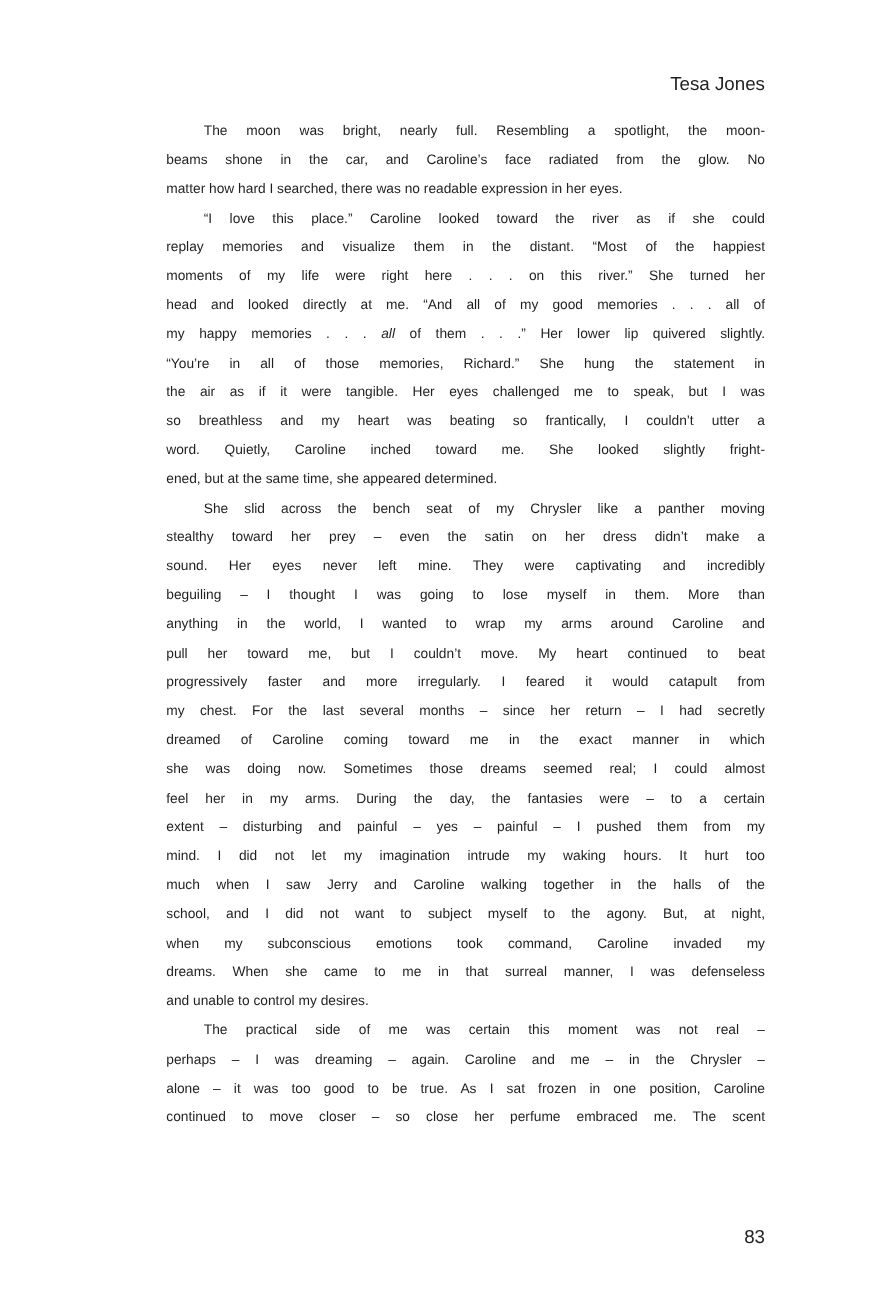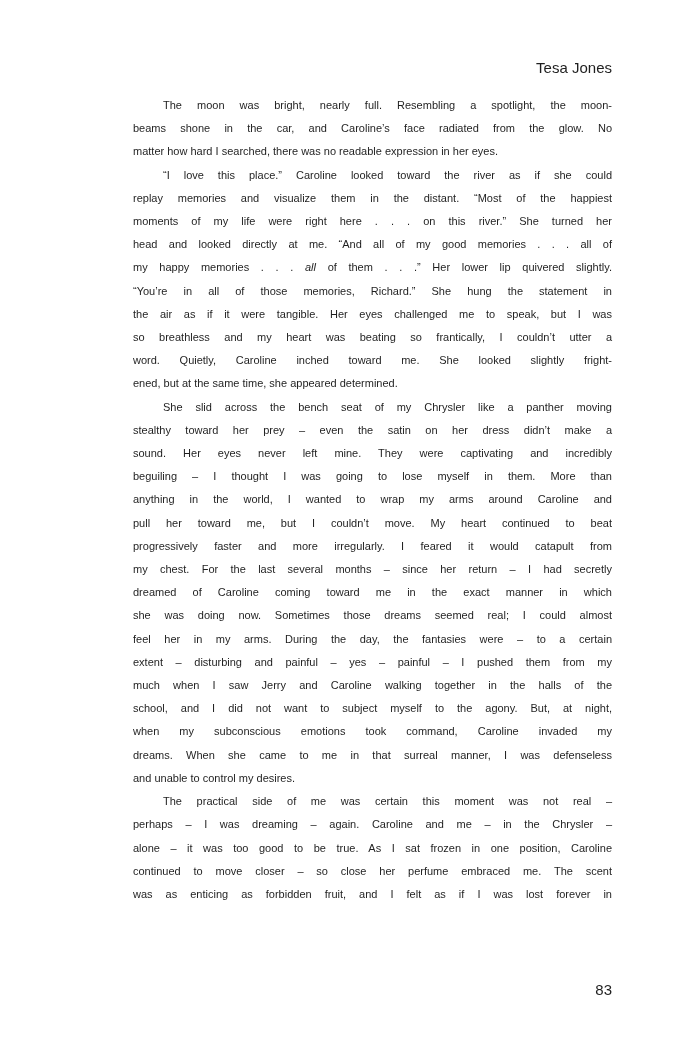--- a/index.html
+++ b/index.html
@@ -85,32 +85,32 @@
       <div class="ln">sound. Her eyes never left mine. They were captivating and incredibly</div>
       <div class="ln">beguiling – I thought I was going to lose myself in them. More than</div>
       <div class="ln">anything in the world, I wanted to wrap my arms around Caroline and</div>
       <div class="ln">pull her toward me, but I couldn’t move. My heart continued to beat</div>
       <div class="ln">progressively faster and more irregularly. I feared it would catapult from</div>
       <div class="ln">my chest. For the last several months – since her return – I had secretly</div>
       <div class="ln">dreamed of Caroline coming toward me in the exact manner in which</div>
       <div class="ln">she was doing now. Sometimes those dreams seemed real; I could almost</div>
       <div class="ln">feel her in my arms. During the day, the fantasies were – to a certain</div>
       <div class="ln">extent – disturbing and painful – yes – painful – I pushed them from my</div>
+      <div class="ln">mind. I did not let my imagination intrude my waking hours. It hurt too</div>
       <div class="ln">much when I saw Jerry and Caroline walking together in the halls of the</div>
       <div class="ln">school, and I did not want to subject myself to the agony. But, at night,</div>
       <div class="ln">when my subconscious emotions took command, Caroline invaded my</div>
       <div class="ln">dreams. When she came to me in that surreal manner, I was defenseless</div>
       <div class="ln last">and unable to control my desires.</div>
     </div>
 
     <div class="para">
       <div class="ln first">The practical side of me was certain this moment was not real –</div>
       <div class="ln">perhaps – I was dreaming – again. Caroline and me – in the Chrysler –</div>
       <div class="ln">alone – it was too good to be true. As I sat frozen in one position, Caroline</div>
       <div class="ln">continued to move closer – so close her perfume embraced me. The scent</div>
-      <div class="ln">was as enticing as forbidden fruit, and I felt as if I was lost forever in</div>
     </div>
 
   </div>
 
   <div class="page-number">83</div>
 
 </div>
 
 </body></html>

